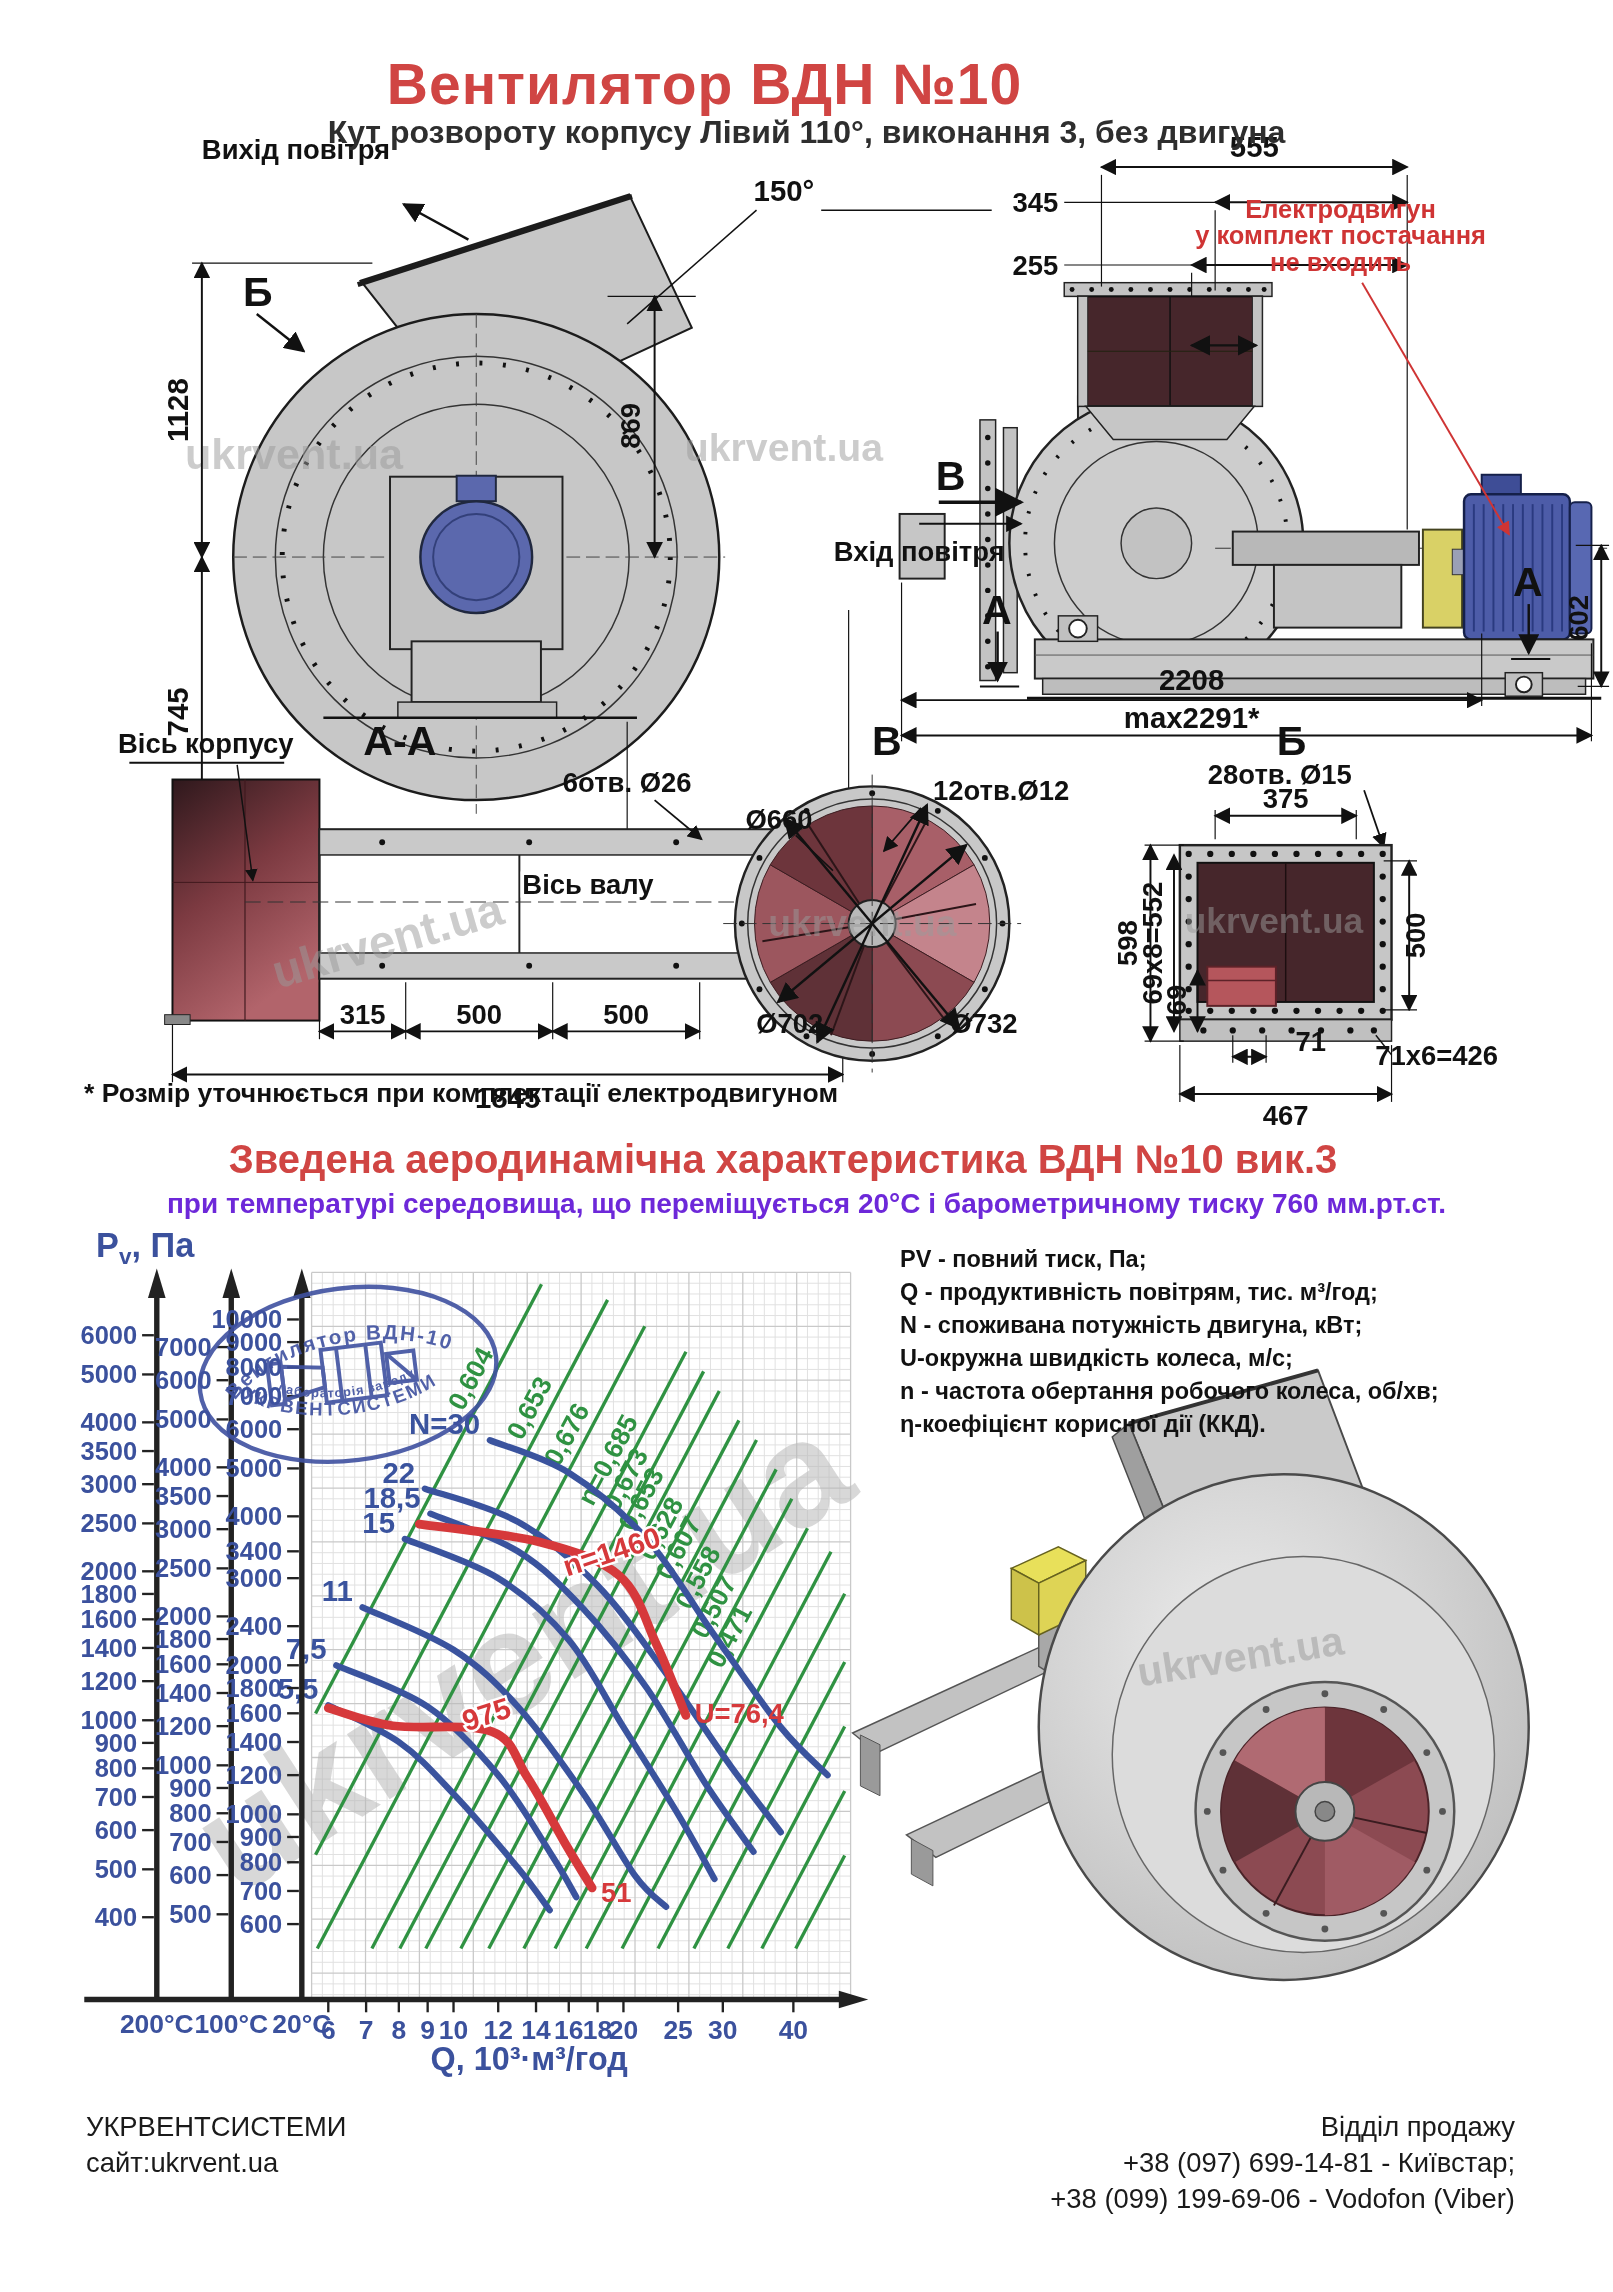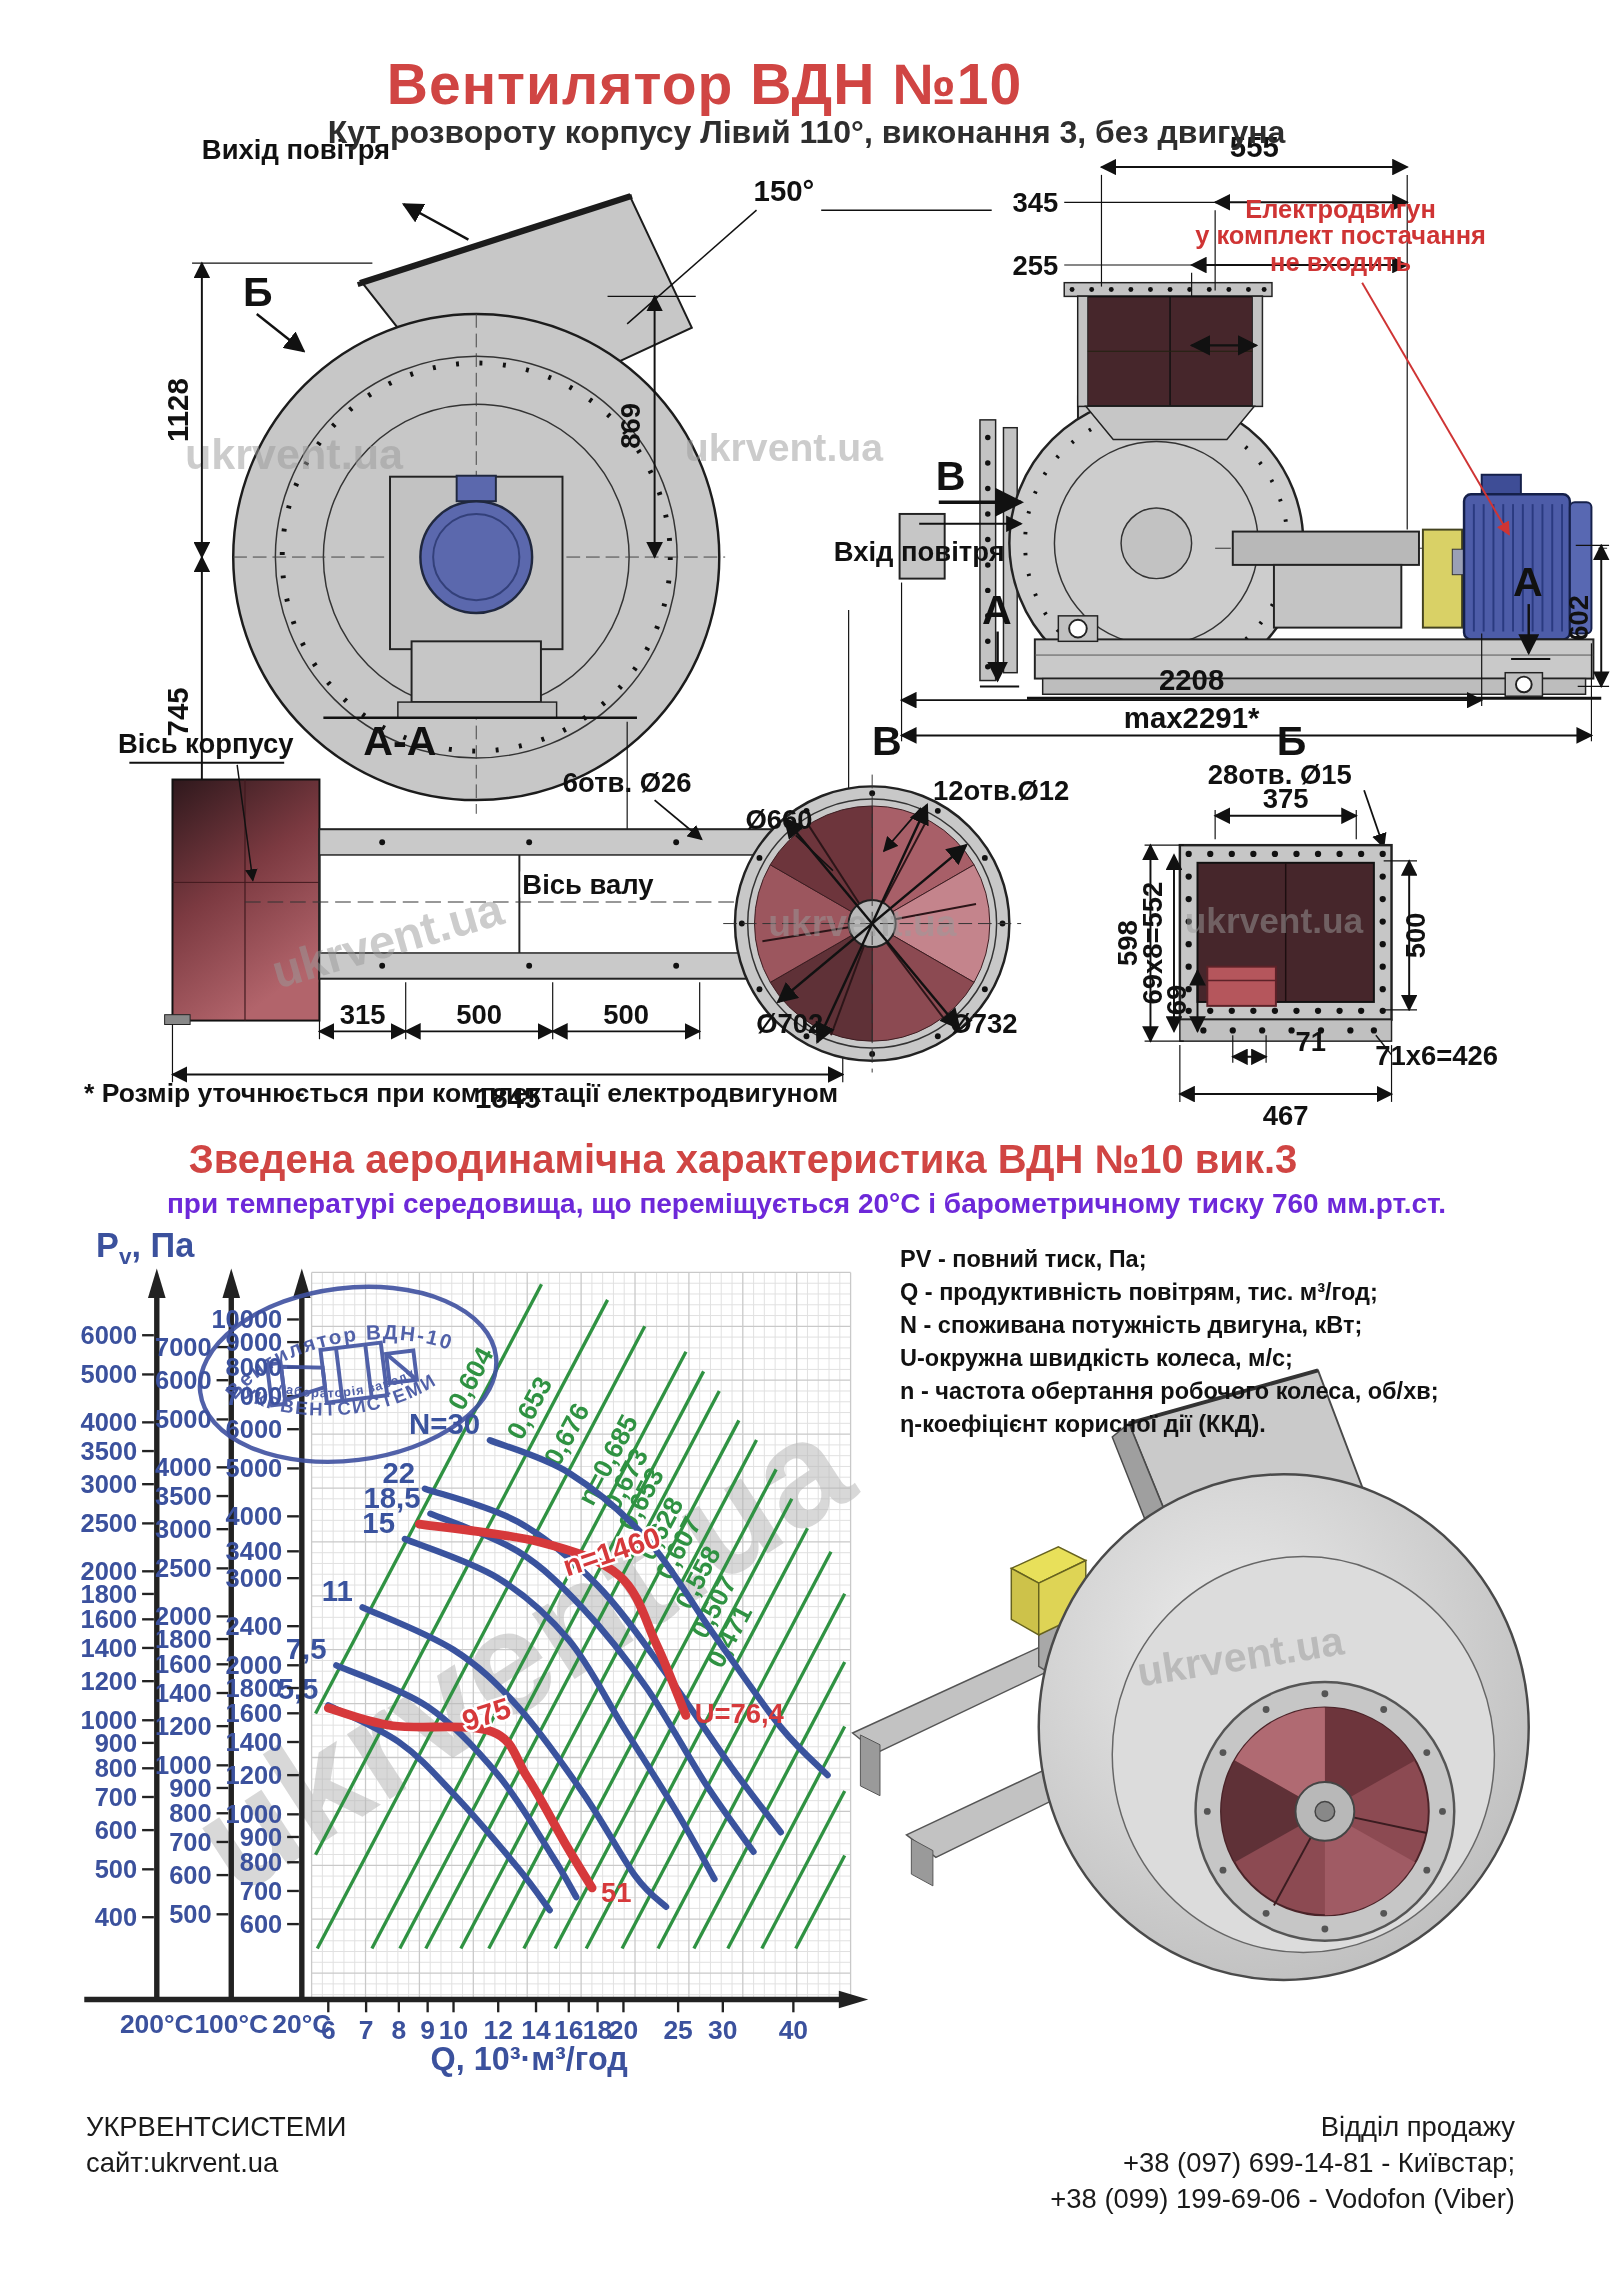--- a/index.html
+++ b/index.html
@@ -3,21 +3,21 @@
 <meta charset="utf-8">
 <style>
   html,body{margin:0;padding:0;background:#fff;}
   body{width:1613px;height:2293px;position:relative;font-family:"Liberation Sans",sans-serif;overflow:hidden;}
   #stage{position:absolute;inset:0;width:1613px;height:2293px;}
   #art{position:absolute;left:0;top:0;}
   .ov{position:absolute;margin:0;}
   .page-title{left:0;top:51px;width:1409px;text-align:center;font-size:57px;font-weight:bold;color:#d04543;letter-spacing:1px;}
   .page-subtitle{left:0;top:114px;width:1613px;text-align:center;font-size:32px;font-weight:bold;color:#2e2e2e;}
   .footnote{left:84px;top:1078px;width:1176px;font-size:26.5px;font-weight:bold;color:#111;}
-  .aero-heading{left:0;top:1137px;width:1486px;text-align:center;font-size:40px;font-weight:bold;color:#d04543;}
+  .aero-heading{left:0;top:1137px;width:1486px;text-align:center;font-size:40px;font-weight:bold;color:#d04543;padding-left:40px;}
   .aero-subheading{left:0;top:1188px;width:1613px;text-align:center;font-size:28px;font-weight:bold;color:#6d28d9;}
   .legend{left:871px;top:1243px;width:686px;font-size:23.5px;font-weight:bold;color:#111;line-height:33px;margin-left:29px;}
   .legend div{white-space:nowrap;}
   .footer-left{left:86px;top:2109px;width:686px;font-size:27.4px;color:#1a1a1a;line-height:36px;}
   .footer-right{right:98px;top:2109px;width:745px;font-size:27.4px;color:#1a1a1a;line-height:36px;text-align:right;}
   text{font-family:"Liberation Sans",sans-serif;}
   .dim{font-size:28px;font-weight:bold;fill:#111;}
   .dim30{font-size:30px;font-weight:bold;fill:#111;}
   .lbl{font-size:28px;font-weight:bold;fill:#111;}
   .vt{font-size:42px;font-weight:bold;fill:#111;}

